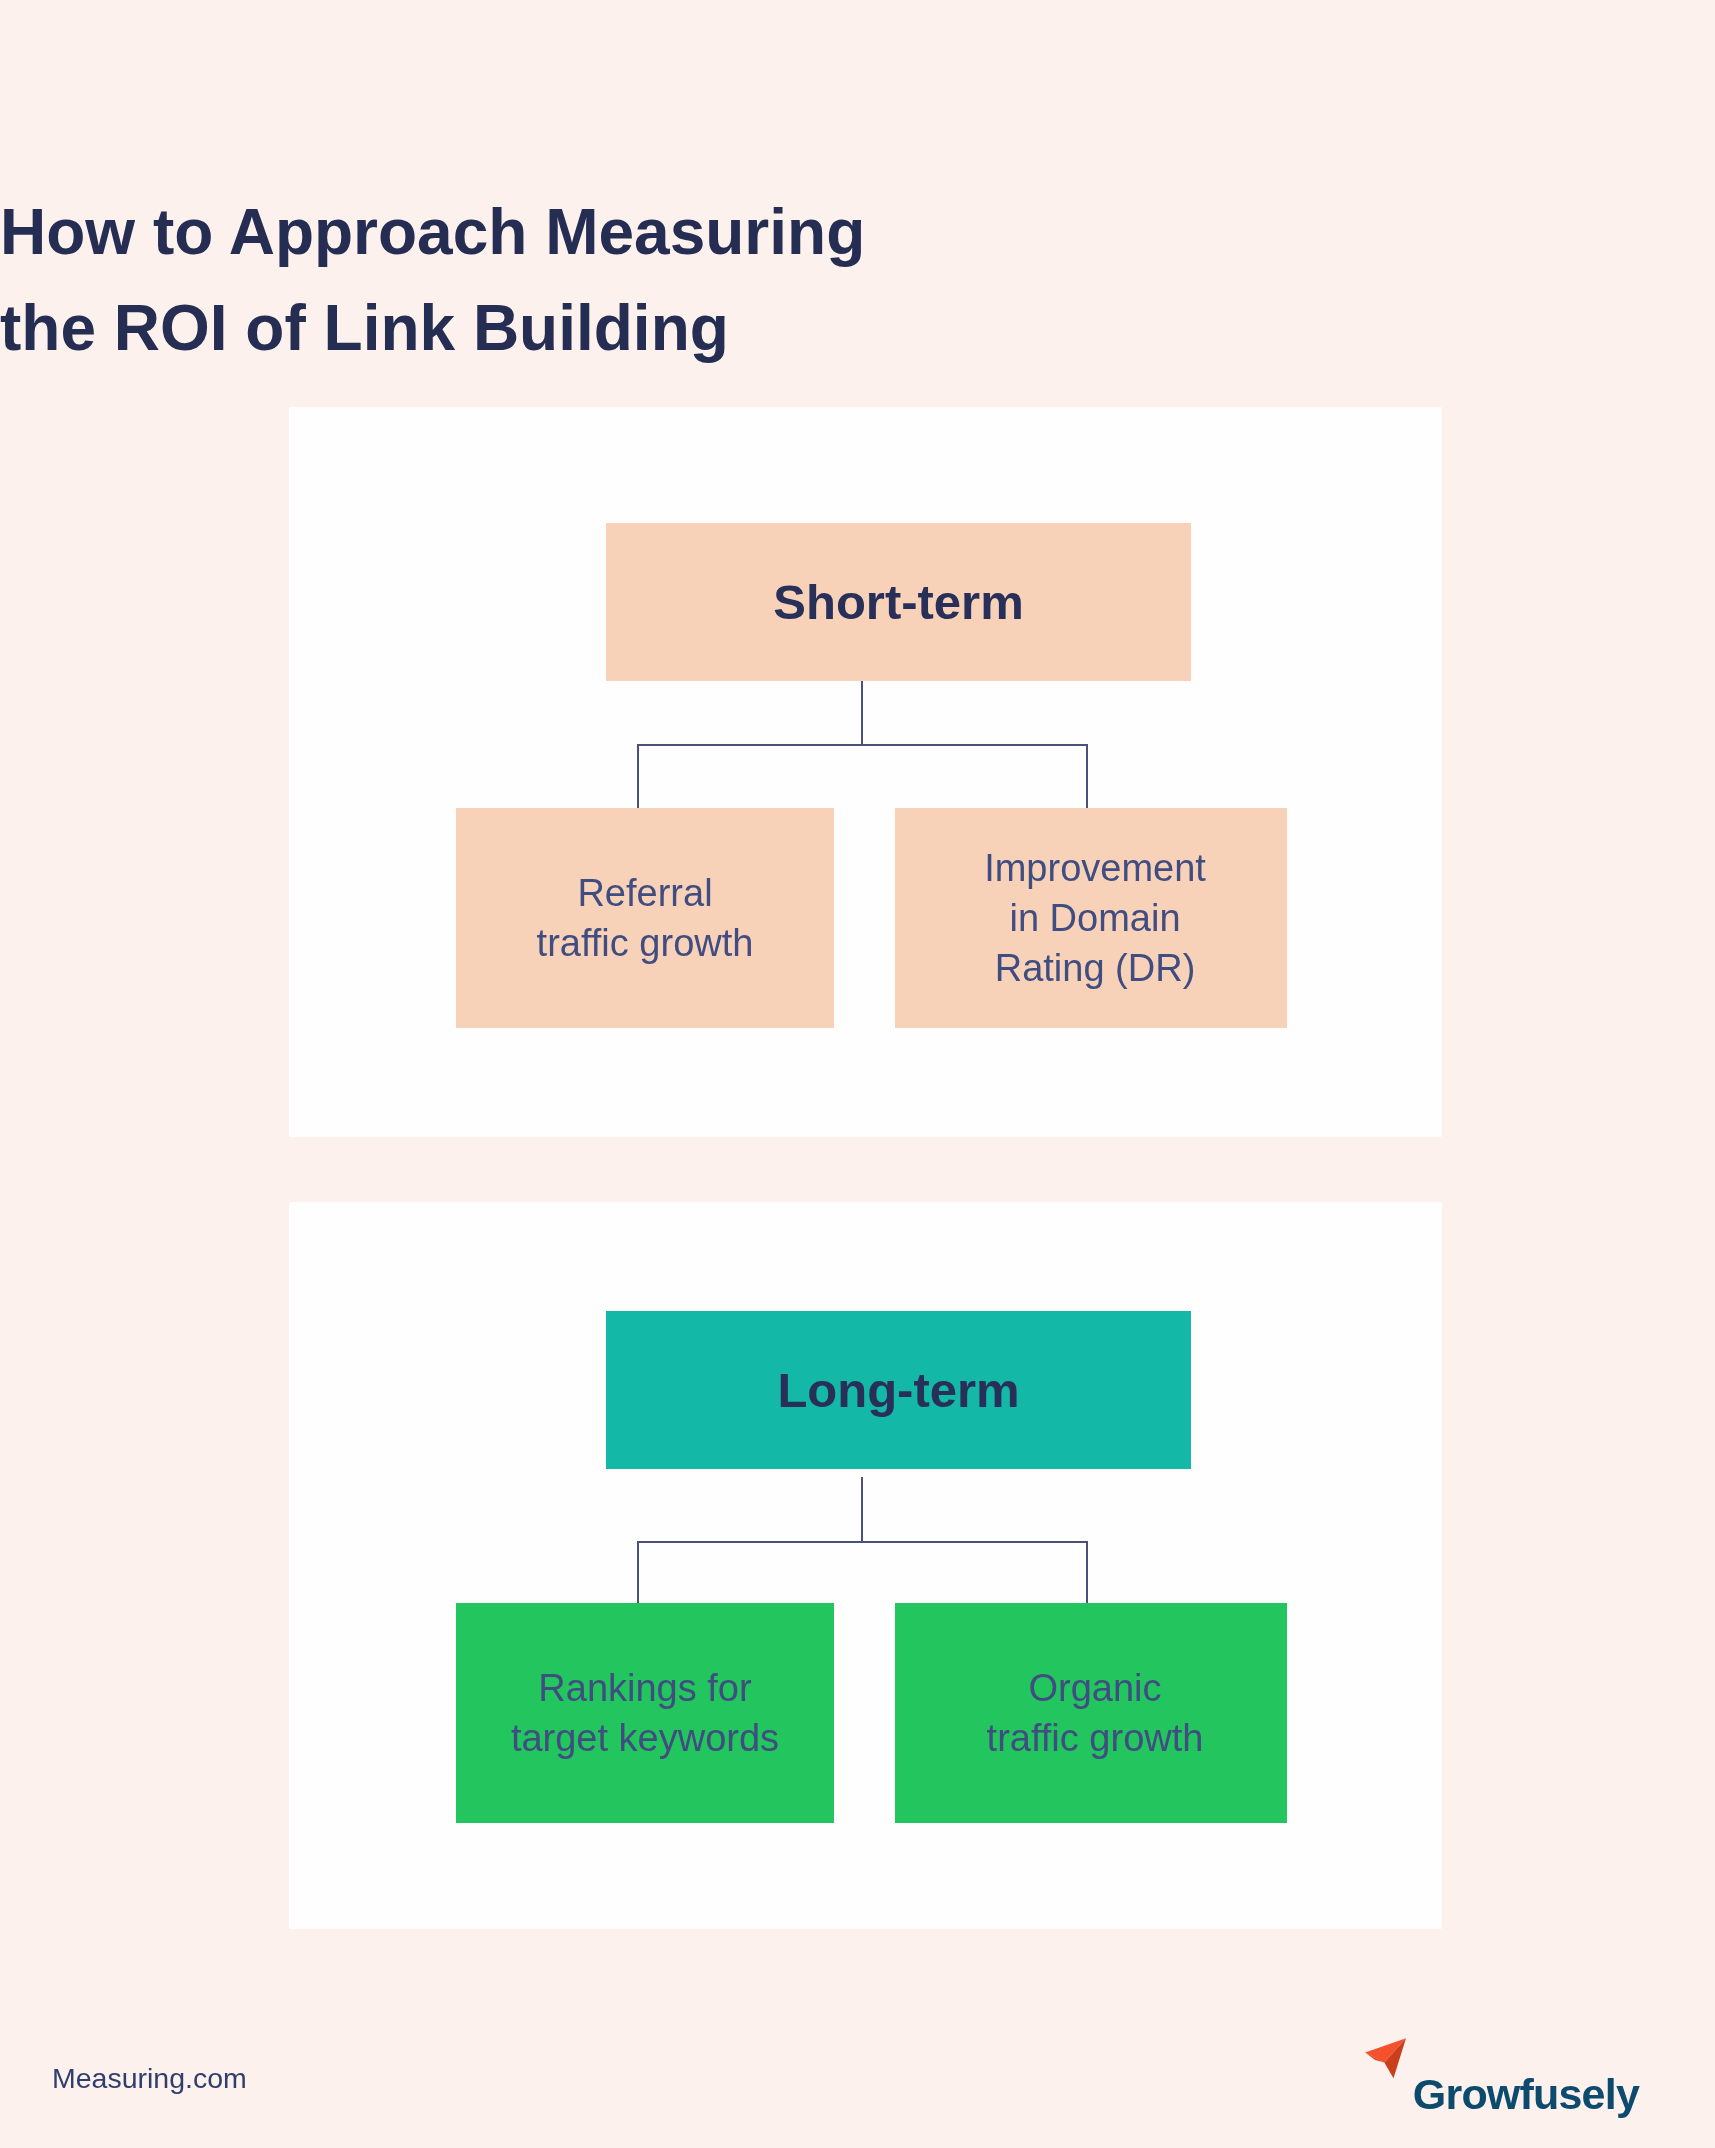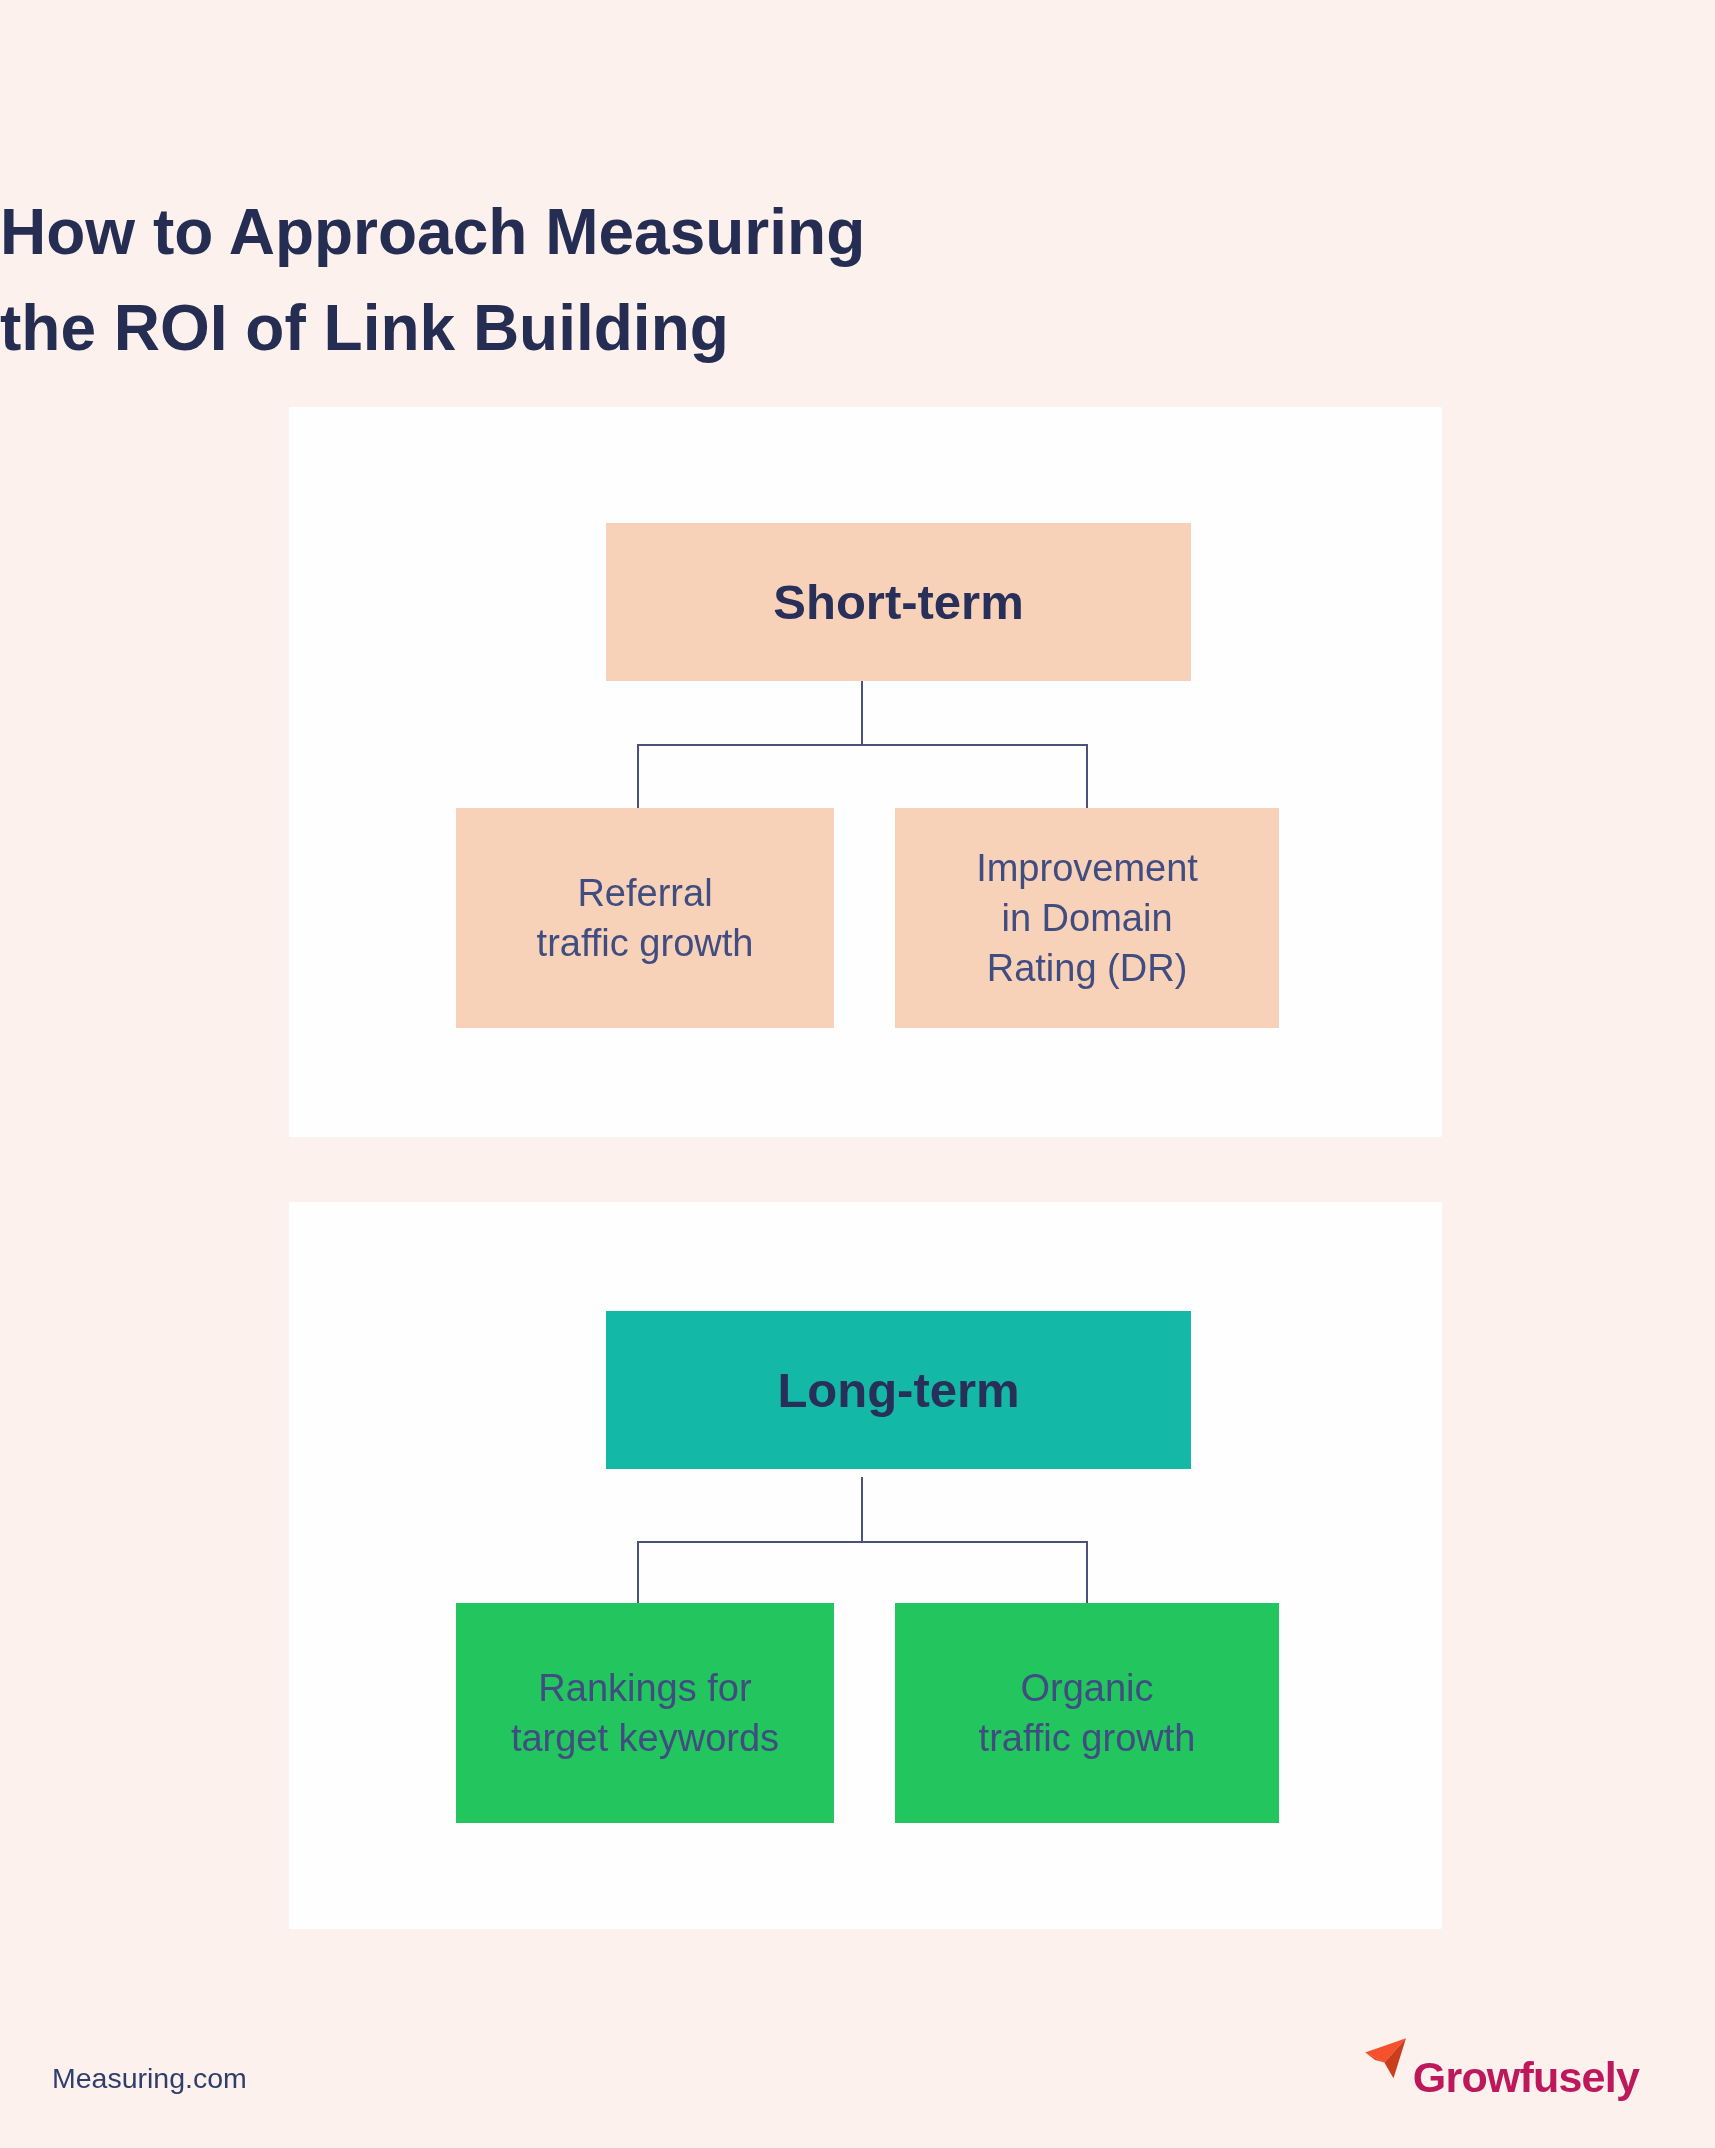--- a/index.html
+++ b/index.html
@@ -69,21 +69,21 @@
     align-items: center;
     justify-content: center;
     text-align: center;
     font-size: 38px;
     line-height: 1.32;
     font-weight: 400;
     color: #414d80;
     white-space: pre-line;
   }
   .child-box.c1 { left: 159px; width: 378px; margin-left: 8px; }
-  .child-box.c2 { left: 606px; width: 384px; }
+  .child-box.c2 { left: 606px; width: 384px; padding-left: 8px; }
   .panel.short .child-box { background: #f7d2b8; }
   .panel.long  .child-box { background: #22c55e; }
 
   
   .connector { position: absolute; background: #4a527a; }
   .stem  { left: 572px; top: 274px; width: 1.7px; height: 65px; }
   .hline { left: 348px; top: 337px; width: 451px; height: 1.7px; }
   .drop1 { left: 348px; top: 337px; width: 1.7px; height: 64px; }
   .drop2 { left: 797px; top: 337px; width: 1.7px; height: 64px; }
   .panel.long .stem  { top: 275px; height: 64px; }
@@ -107,24 +107,24 @@
   }
   .logo-icon {
     width: 50px;
     height: 47px;
     margin-right: 1.7px;
     flex: 0 0 auto;
   }
   .logo-wordmark {
     font-size: 43px;
     font-weight: 700;
-    color: #be185d;
+    color: #0c4a6e;
     letter-spacing: -0.8px;
     line-height: 1;
-    margin-top: 22px;
+    margin-top: 39px;
   }
 </style>
 </head>
 <body>
 
 <div class="page">
 
   <h1 class="title">
     <span>How to Approach Measuring</span>
     <span>the ROI of Link Building</span>

